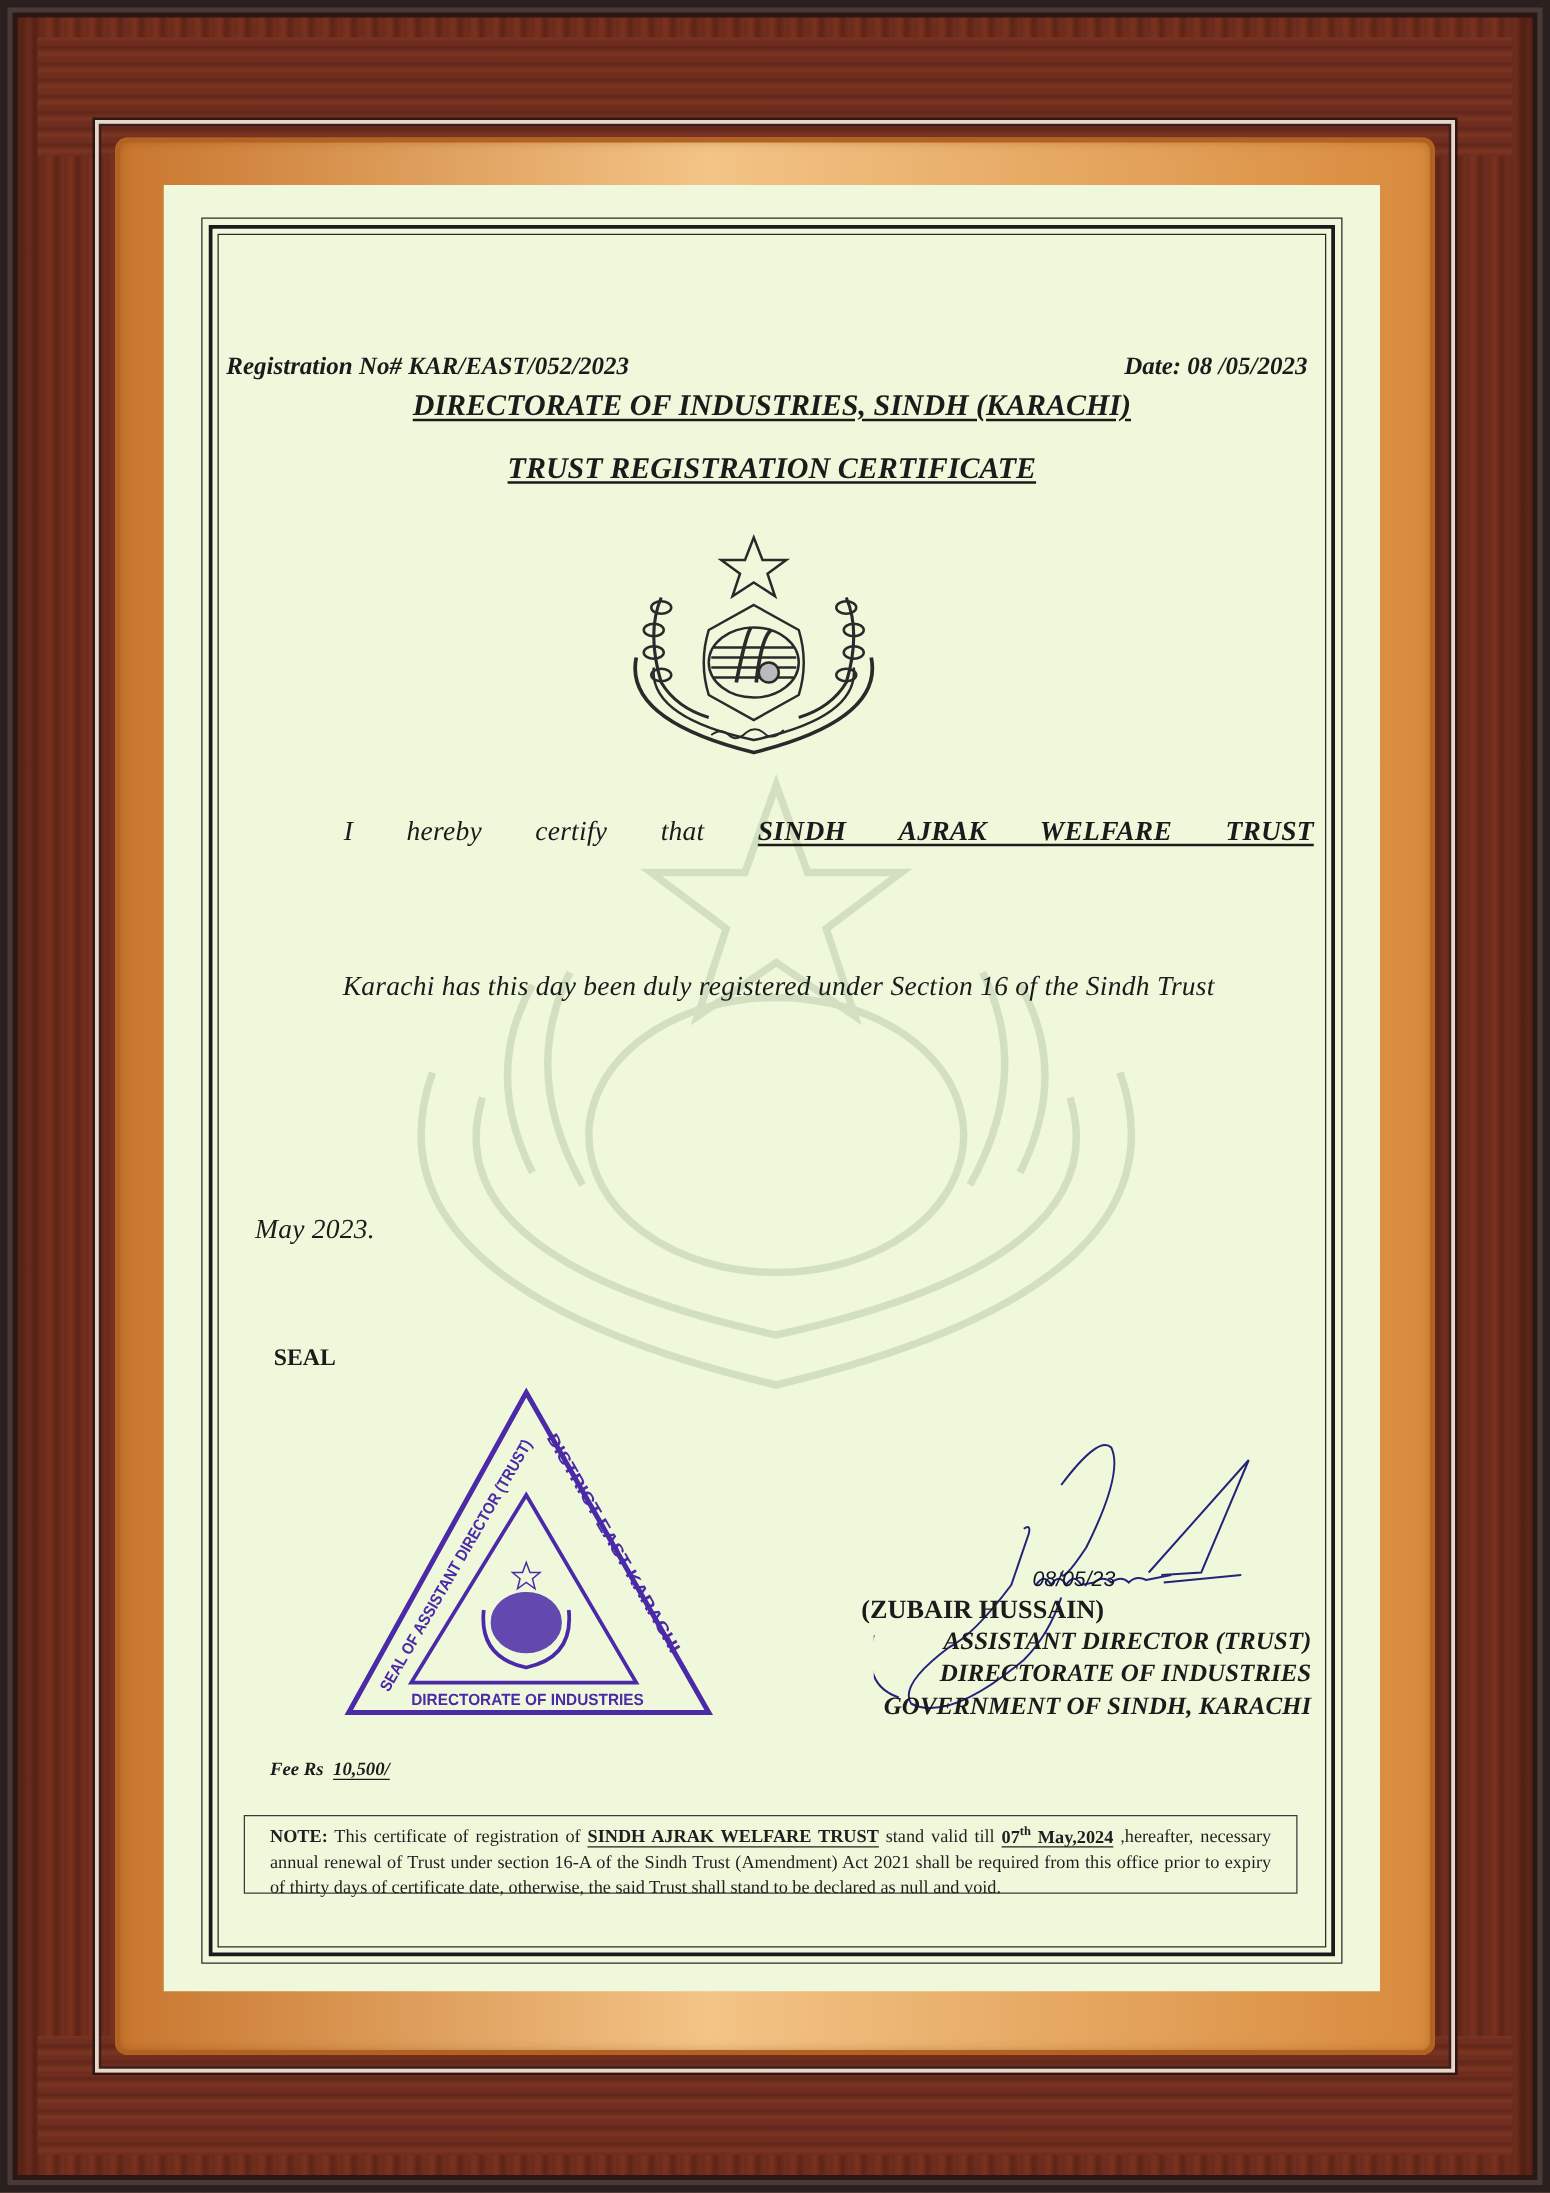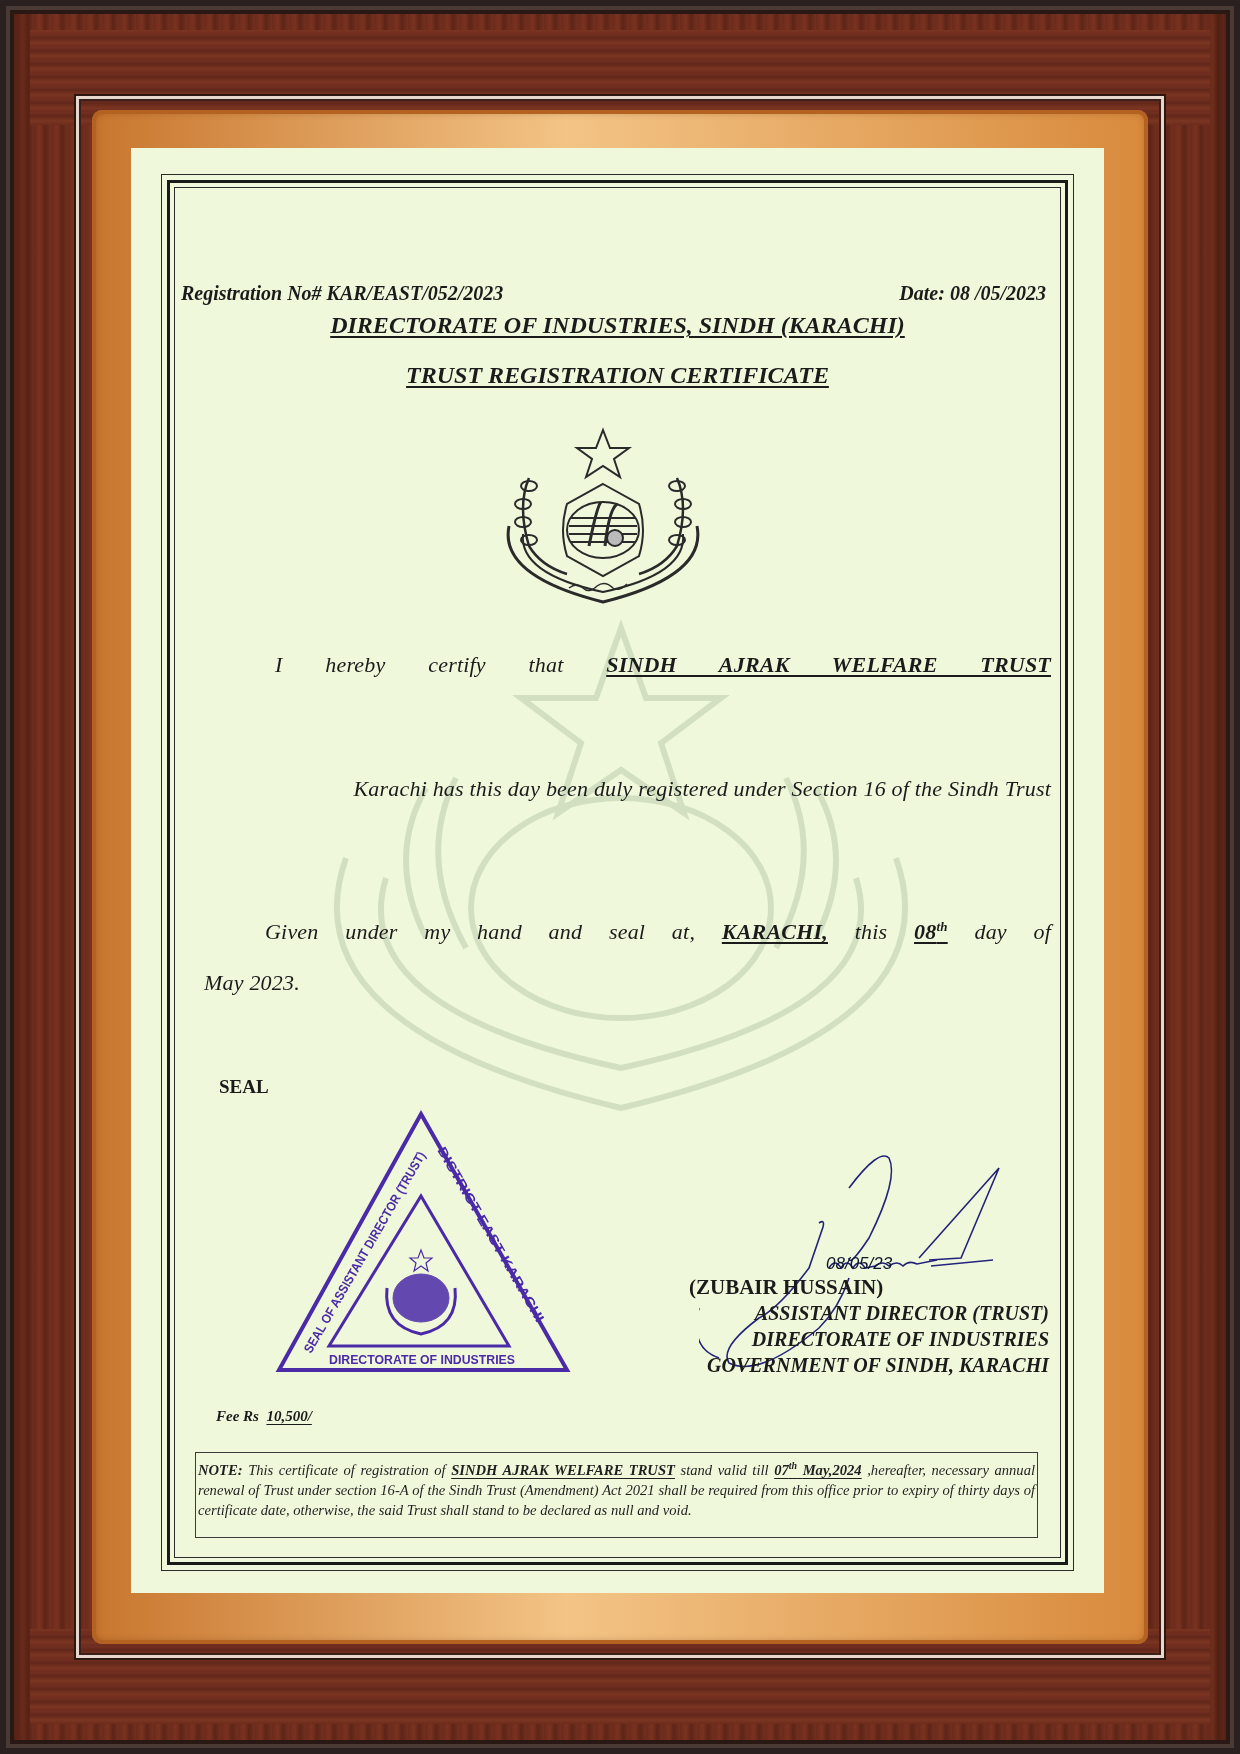--- a/index.html
+++ b/index.html
@@ -76,21 +76,21 @@
   .h2 { top:214px; }
   .emblem { position:absolute; left:358px; top:278px; width:228px; height:180px; }
   .para {
     position:absolute; left:64px; right:53px;
     font-style:italic; font-size:22px; line-height:62px; letter-spacing:0.2px;
   }
   .justify { text-align:justify; text-align-last:justify; }
   .u-bold { font-weight:bold; text-decoration:underline; text-underline-offset:3px; }
   .p1l1 { top:486px; padding-left:80px; }
   .p1l2 { top:548px; }
-  .p1l3 { top:610px; text-align:right; }
+  .p1l3 { top:610px; text-align:center; }
   .p1l4 { top:672px; text-align:left; }
   .p2l1 { top:748px; padding-left:70px; }
   .p2l2 { top:804px; left:73px; text-align:left; }
   sup { font-size:13px; }
   .seal-label {
     position:absolute; left:88px; top:928px;
     font-weight:bold; font-size:19px;
   }
   .stamp { position:absolute; left:140px; top:960px; width:302px; height:272px; }
   .signature { position:absolute; left:568px; top:1000px; width:340px; height:240px; }
@@ -102,24 +102,24 @@
     position:absolute; right:55px; top:1126px; width:400px; text-align:right;
     font-weight:bold; font-size:20px; line-height:26px;
   }
   .signatory .name { font-style:normal; font-size:21px; text-align:left; padding-left:40px; }
   .signatory .it { font-style:italic; }
   .fee {
     position:absolute; left:85px; top:1260px;
     font-style:italic; font-weight:bold; font-size:15px;
   }
   .note {
-    position:absolute; left:64px; top:1304px; width:843px; height:86px;
+    position:absolute; left:64px; top:1304px; width:843px; height:63px;
     border:1.5px solid #3a3a3a; box-sizing:border-box;
-    padding:3px 2px;
-    font-style:italic; font-size:14.6px; line-height:20px; color:#1f1f1f;
+    padding:3px 20px;
+    font-size:14.6px; line-height:20px; color:#1f1f1f;
     text-align:justify;
   }
   .note .lbl { font-weight:bold; }
   .note sup { font-size:10px; }
 </style>
 </head>
 <body>
 
 <div class="frame-outer">
   <div class="frame-wood-top"></div>
@@ -184,27 +184,20 @@
         <path d="M80,162 q8,-6 14,0 q6,6 14,-2 q8,-6 16,2 q6,4 14,-4" stroke-width="1.5"></path>
       </g>
     </svg>
 
     <div class="para justify p1l1">
       <span>I hereby certify that</span>
       <span class="u-bold">SINDH AJRAK WELFARE TRUST</span>
     </div>
     <div class="para p1l3">Karachi has this day been duly registered under Section 16 of the Sindh Trust</div>
 
-    <div class="para justify p2l1">
-      <span>Given under my hand and seal at,</span>
-      <span class="u-bold">KARACHI,</span>
-      <span>this</span>
-      <span class="u-bold"><span>08</span><sup>th</sup></span>
-      <span>day of</span>
-    </div>
     <div class="para p2l2">May 2023.</div>
 
     <div class="seal-label">SEAL</div>
 
     <svg class="stamp" viewBox="0 0 302 272">
       <g stroke="#4b2aa8" fill="none" stroke-width="4">
         <polygon points="150,6 296,262 8,262"></polygon>
         <polygon points="150,88 238,238 58,238" stroke-width="3"></polygon>
       </g>
       <g fill="#4b2aa8" font-family="Liberation Sans, sans-serif" font-weight="bold" font-size="13">

